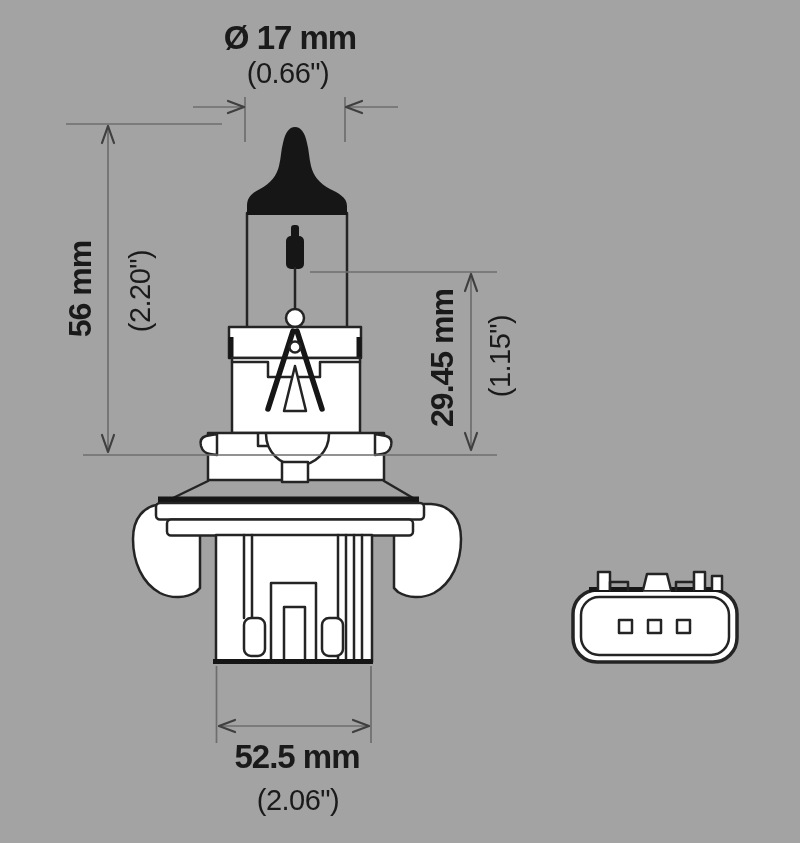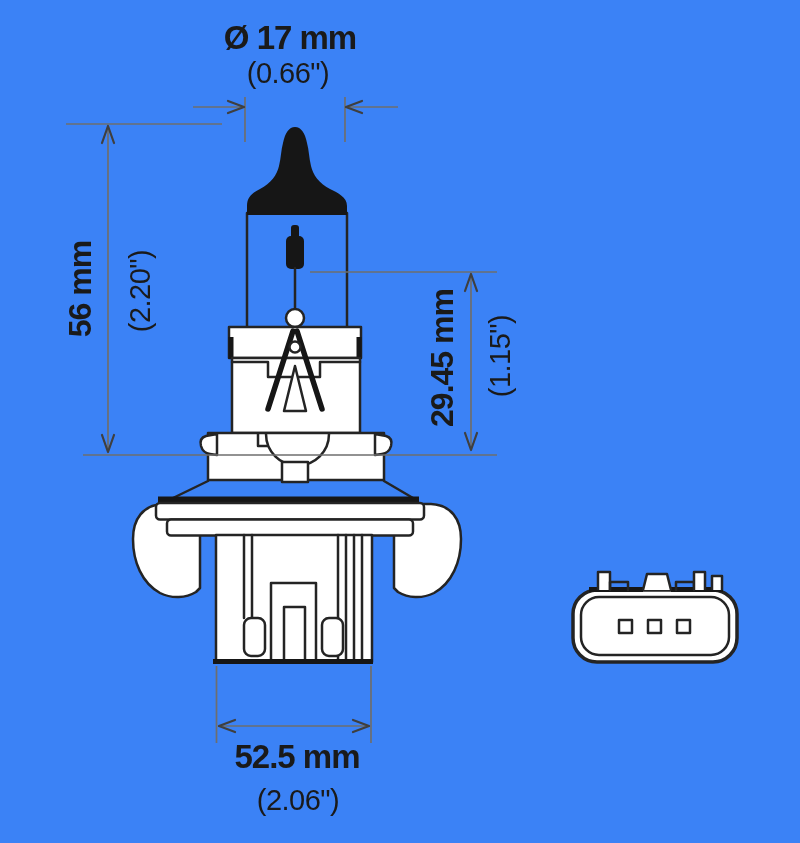--- a/index.html
+++ b/index.html
@@ -1,19 +1,19 @@
 <!DOCTYPE html>
 <html><head>
 <meta charset="utf-8">
 <style>
   html,body{margin:0;padding:0;background:#ffffff;}
   .canvas{
     position:relative;
     width:800px;height:843px;
-    background:#3b82f6;
+    background:#a3a3a3;
     overflow:hidden;
     font-family:"Liberation Sans",sans-serif;
   }
   svg{display:block;}
   
   .ln    {stroke:#242424;stroke-width:2.5;fill:none;stroke-linecap:round;stroke-linejoin:round;}
   .lnf   {stroke:#242424;stroke-width:2.5;fill:#ffffff;stroke-linejoin:round;}
   .solid {fill:#161616;stroke:none;}
   .heavy {stroke:#161616;stroke-width:5;fill:none;stroke-linecap:butt;}
   .thick {stroke:#242424;stroke-width:3.5;fill:#ffffff;stroke-linejoin:round;}

